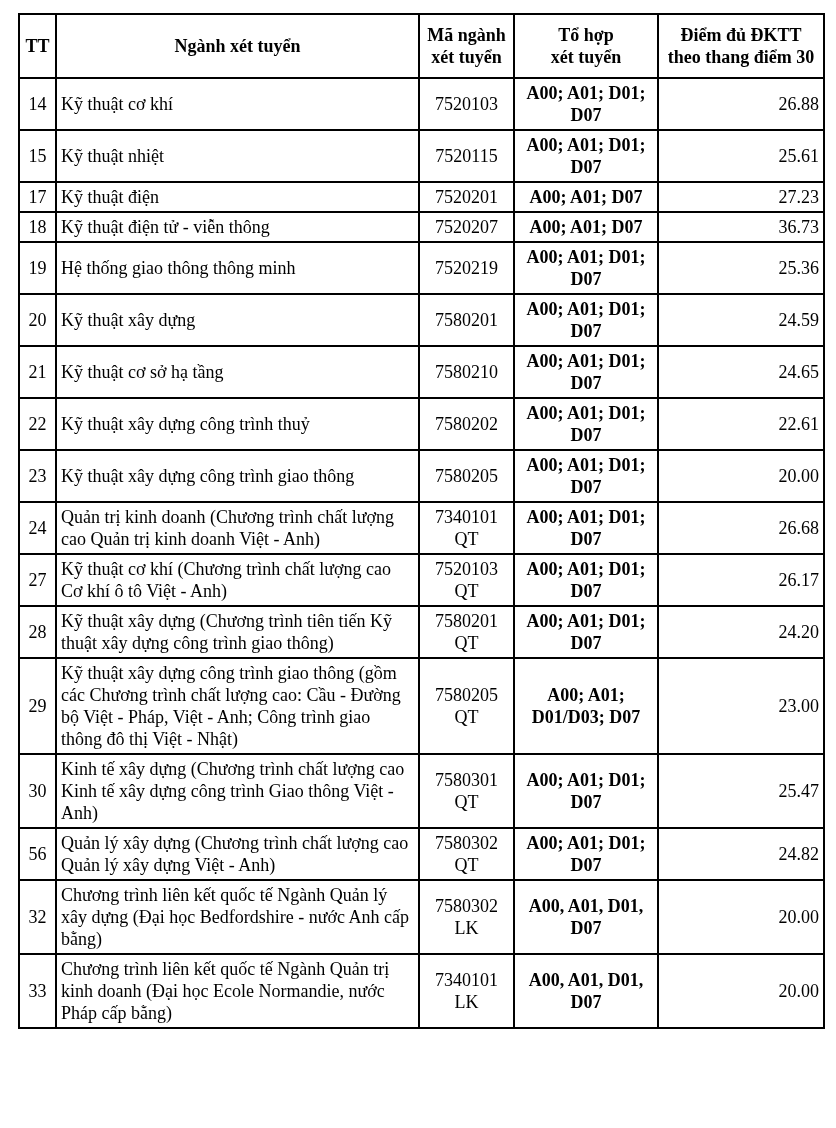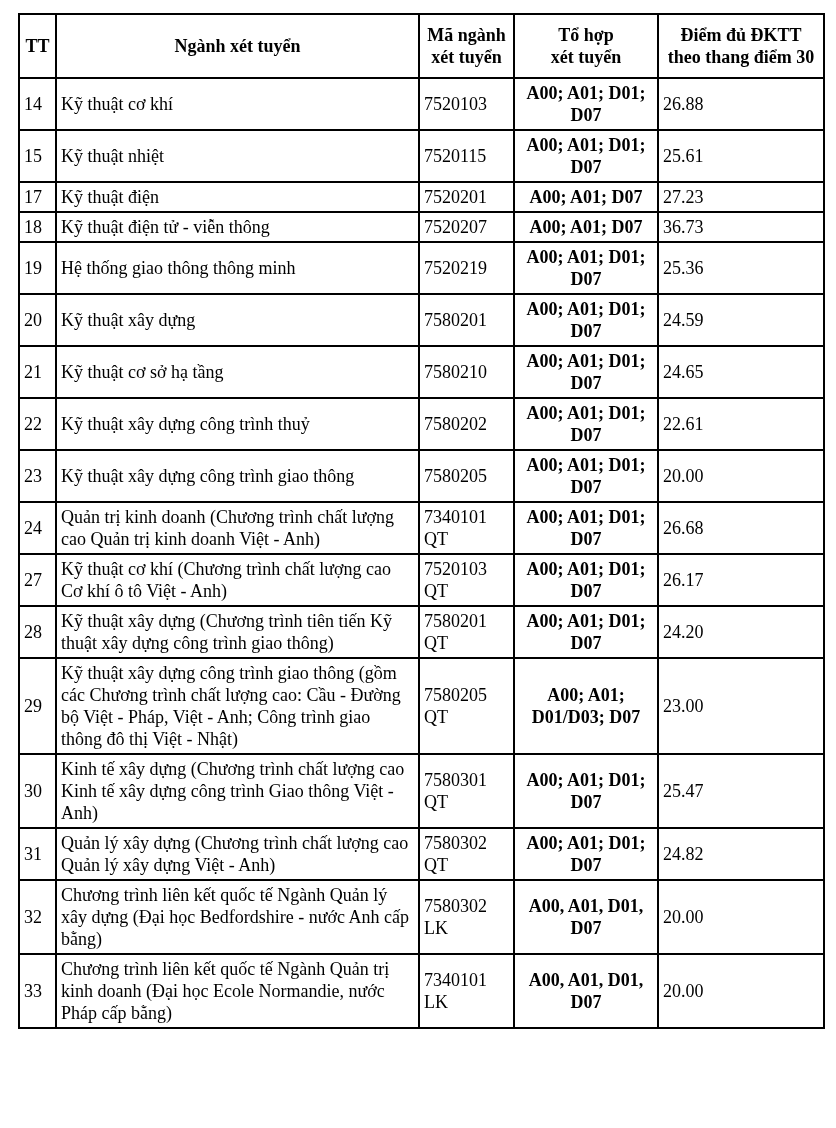--- a/index.html
+++ b/index.html
@@ -35,25 +35,25 @@
     white-space: pre-line;
     overflow: hidden;
     padding: 3px 4px;
   }
   table.score-table th {
     font-weight: bold;
     text-align: center;
     height: 58px;
     padding: 2px 2px;
   }
-  td.col-tt     { text-align: left; }
+  td.col-tt     { text-align: center; }
   td.col-nganh  { text-align: left; padding-left: 7px; padding-right: 4px; border-radius: 9px; }
-  td.col-ma     { text-align: left; }
+  td.col-ma     { text-align: center; }
   td.col-tohop  { text-align: center; font-weight: bold; }
-  td.col-diem   { text-align: left; }
+  td.col-diem   { text-align: right; }
 </style>
 </head>
 <body>
 
 <div class="page">
   <table class="score-table">
     <colgroup>
       <col style="width:37px">
       <col style="width:363px">
       <col style="width:95px">
@@ -199,21 +199,21 @@
     <td class="col-tt">30</td>
     <td class="col-nganh">Kinh tế xây dựng (Chương trình chất lượng cao Kinh tế xây dựng công trình Giao thông Việt - Anh)</td>
     <td class="col-ma">7580301
 QT</td>
     <td class="col-tohop">A00; A01; D01;
 D07</td>
     <td class="col-diem">25.47</td>
   </tr>
 
   <tr>
-    <td class="col-tt">31</td>
+    <td class="col-tt">56</td>
     <td class="col-nganh">Quản lý xây dựng (Chương trình chất lượng cao Quản lý xây dựng Việt - Anh)</td>
     <td class="col-ma">7580302
 QT</td>
     <td class="col-tohop">A00; A01; D01;
 D07</td>
     <td class="col-diem">24.82</td>
   </tr>
 
   <tr>
     <td class="col-tt">32</td>

